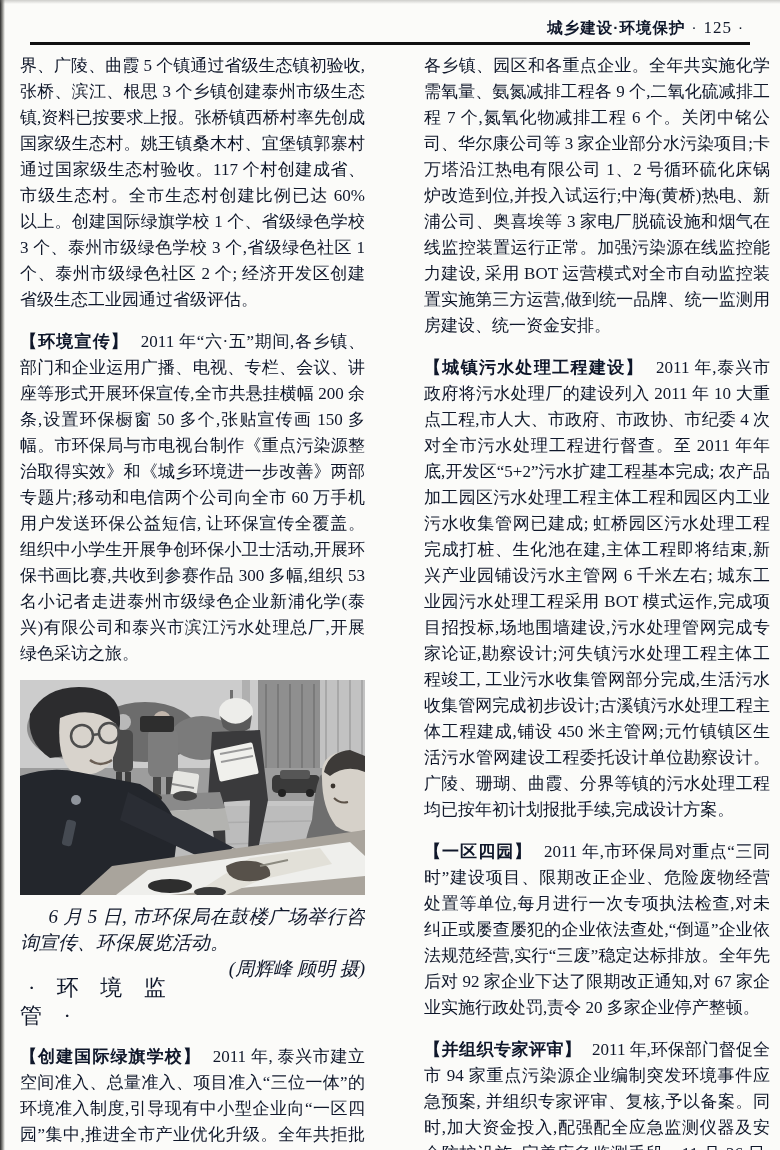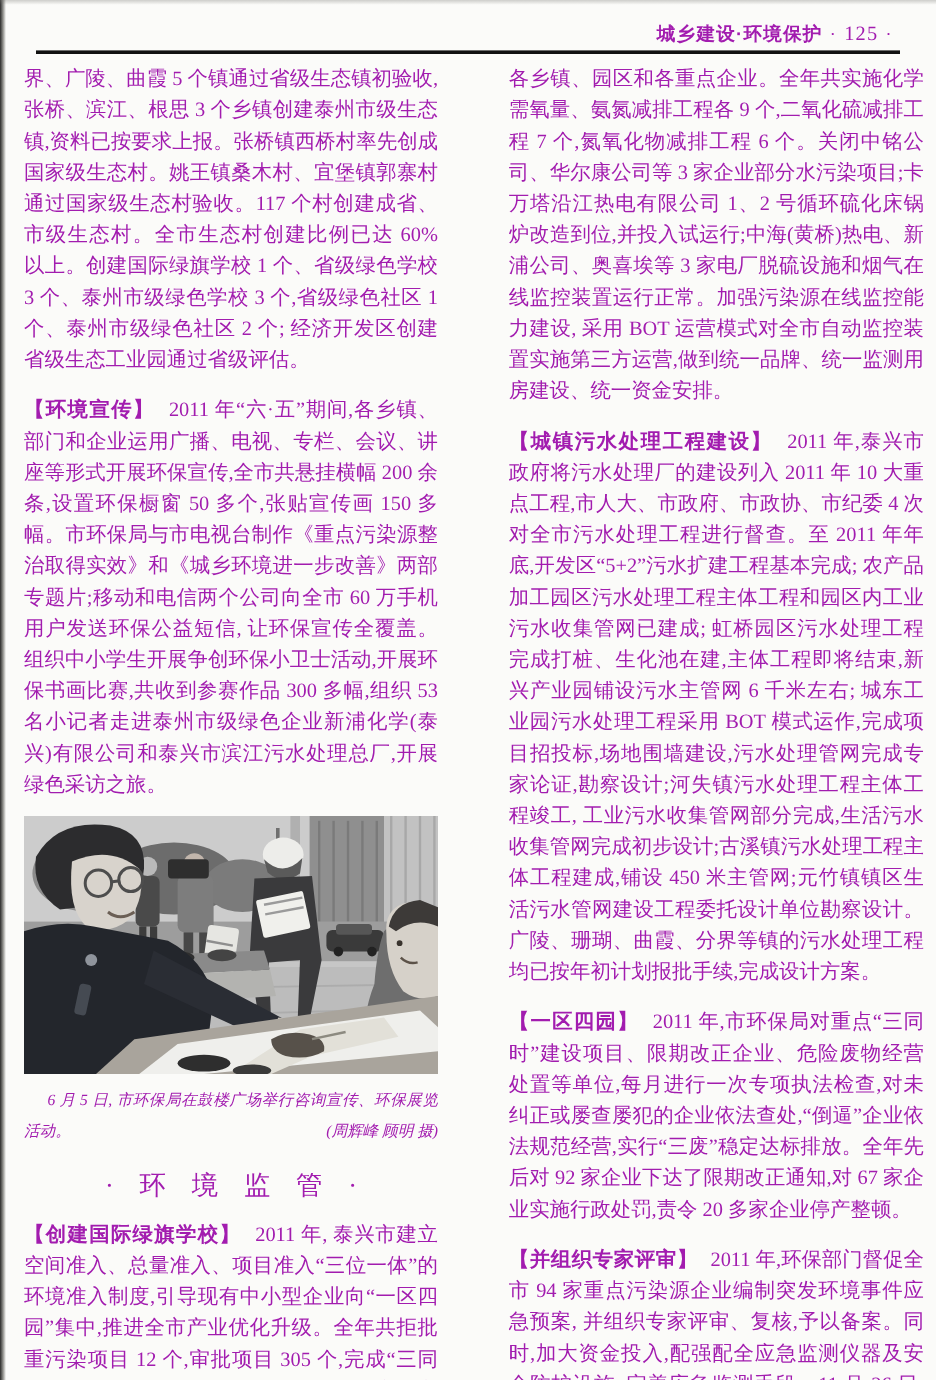--- a/index.html
+++ b/index.html
@@ -2,21 +2,21 @@
 <html><head>
 <meta charset="utf-8">
 <style>
   html,body{margin:0;padding:0;background:#e8e8e6;}
   .page{
     position:relative;
     width:780px;height:1150px;
     background:#fbfbf9;
     overflow:hidden;
     font-family:"Liberation Serif","DejaVu Serif",serif;
-    color:#a21caf;
+    color:#0f172a;
   }
   .edge-shadow{
     position:absolute;left:0;top:0;width:5px;height:1150px;
     background:linear-gradient(90deg,#2a2a2a 0,#9a9a96 55%,rgba(160,160,155,0) 100%);
   }
   .top-fade{
     position:absolute;left:0;top:0;width:780px;height:4px;
     background:linear-gradient(180deg,rgba(120,120,115,.35),rgba(120,120,115,0));
   }
   .header{
@@ -42,30 +42,30 @@
   p.para{margin:0;}
   p.section{margin-top:16px;}
   .label{
     font-family:"Liberation Sans","DejaVu Sans",sans-serif;
     font-weight:bold;letter-spacing:.5px;
   }
   .label::after{content:"\00a0\00a0";}
   h2.center-heading{
     margin:18px 0 14px 0;
     font-size:22px;font-weight:normal;
-    text-align:center;letter-spacing:8px;
+    text-align:left;letter-spacing:8px;
     line-height:28px;text-indent:8px;
   }
   figure.photo-fig{margin:13px 0 0 0;}
   .photo-frame{width:345px;height:215px;background:#b8b8b8;overflow:hidden;}
   .photo-frame svg{display:block;}
   figcaption.caption{
     margin-top:9px;
     font-style:italic;
-    font-size:13px;line-height:26px;
+    font-size:19px;line-height:26px;
     text-align:justify;text-indent:1.5em;
   }
   figcaption .credit{float:right;font-style:italic;}
 </style>
 </head>
 <body>
 
 <div class="page">
   <div class="edge-shadow"></div>
   <div class="top-fade"></div>

